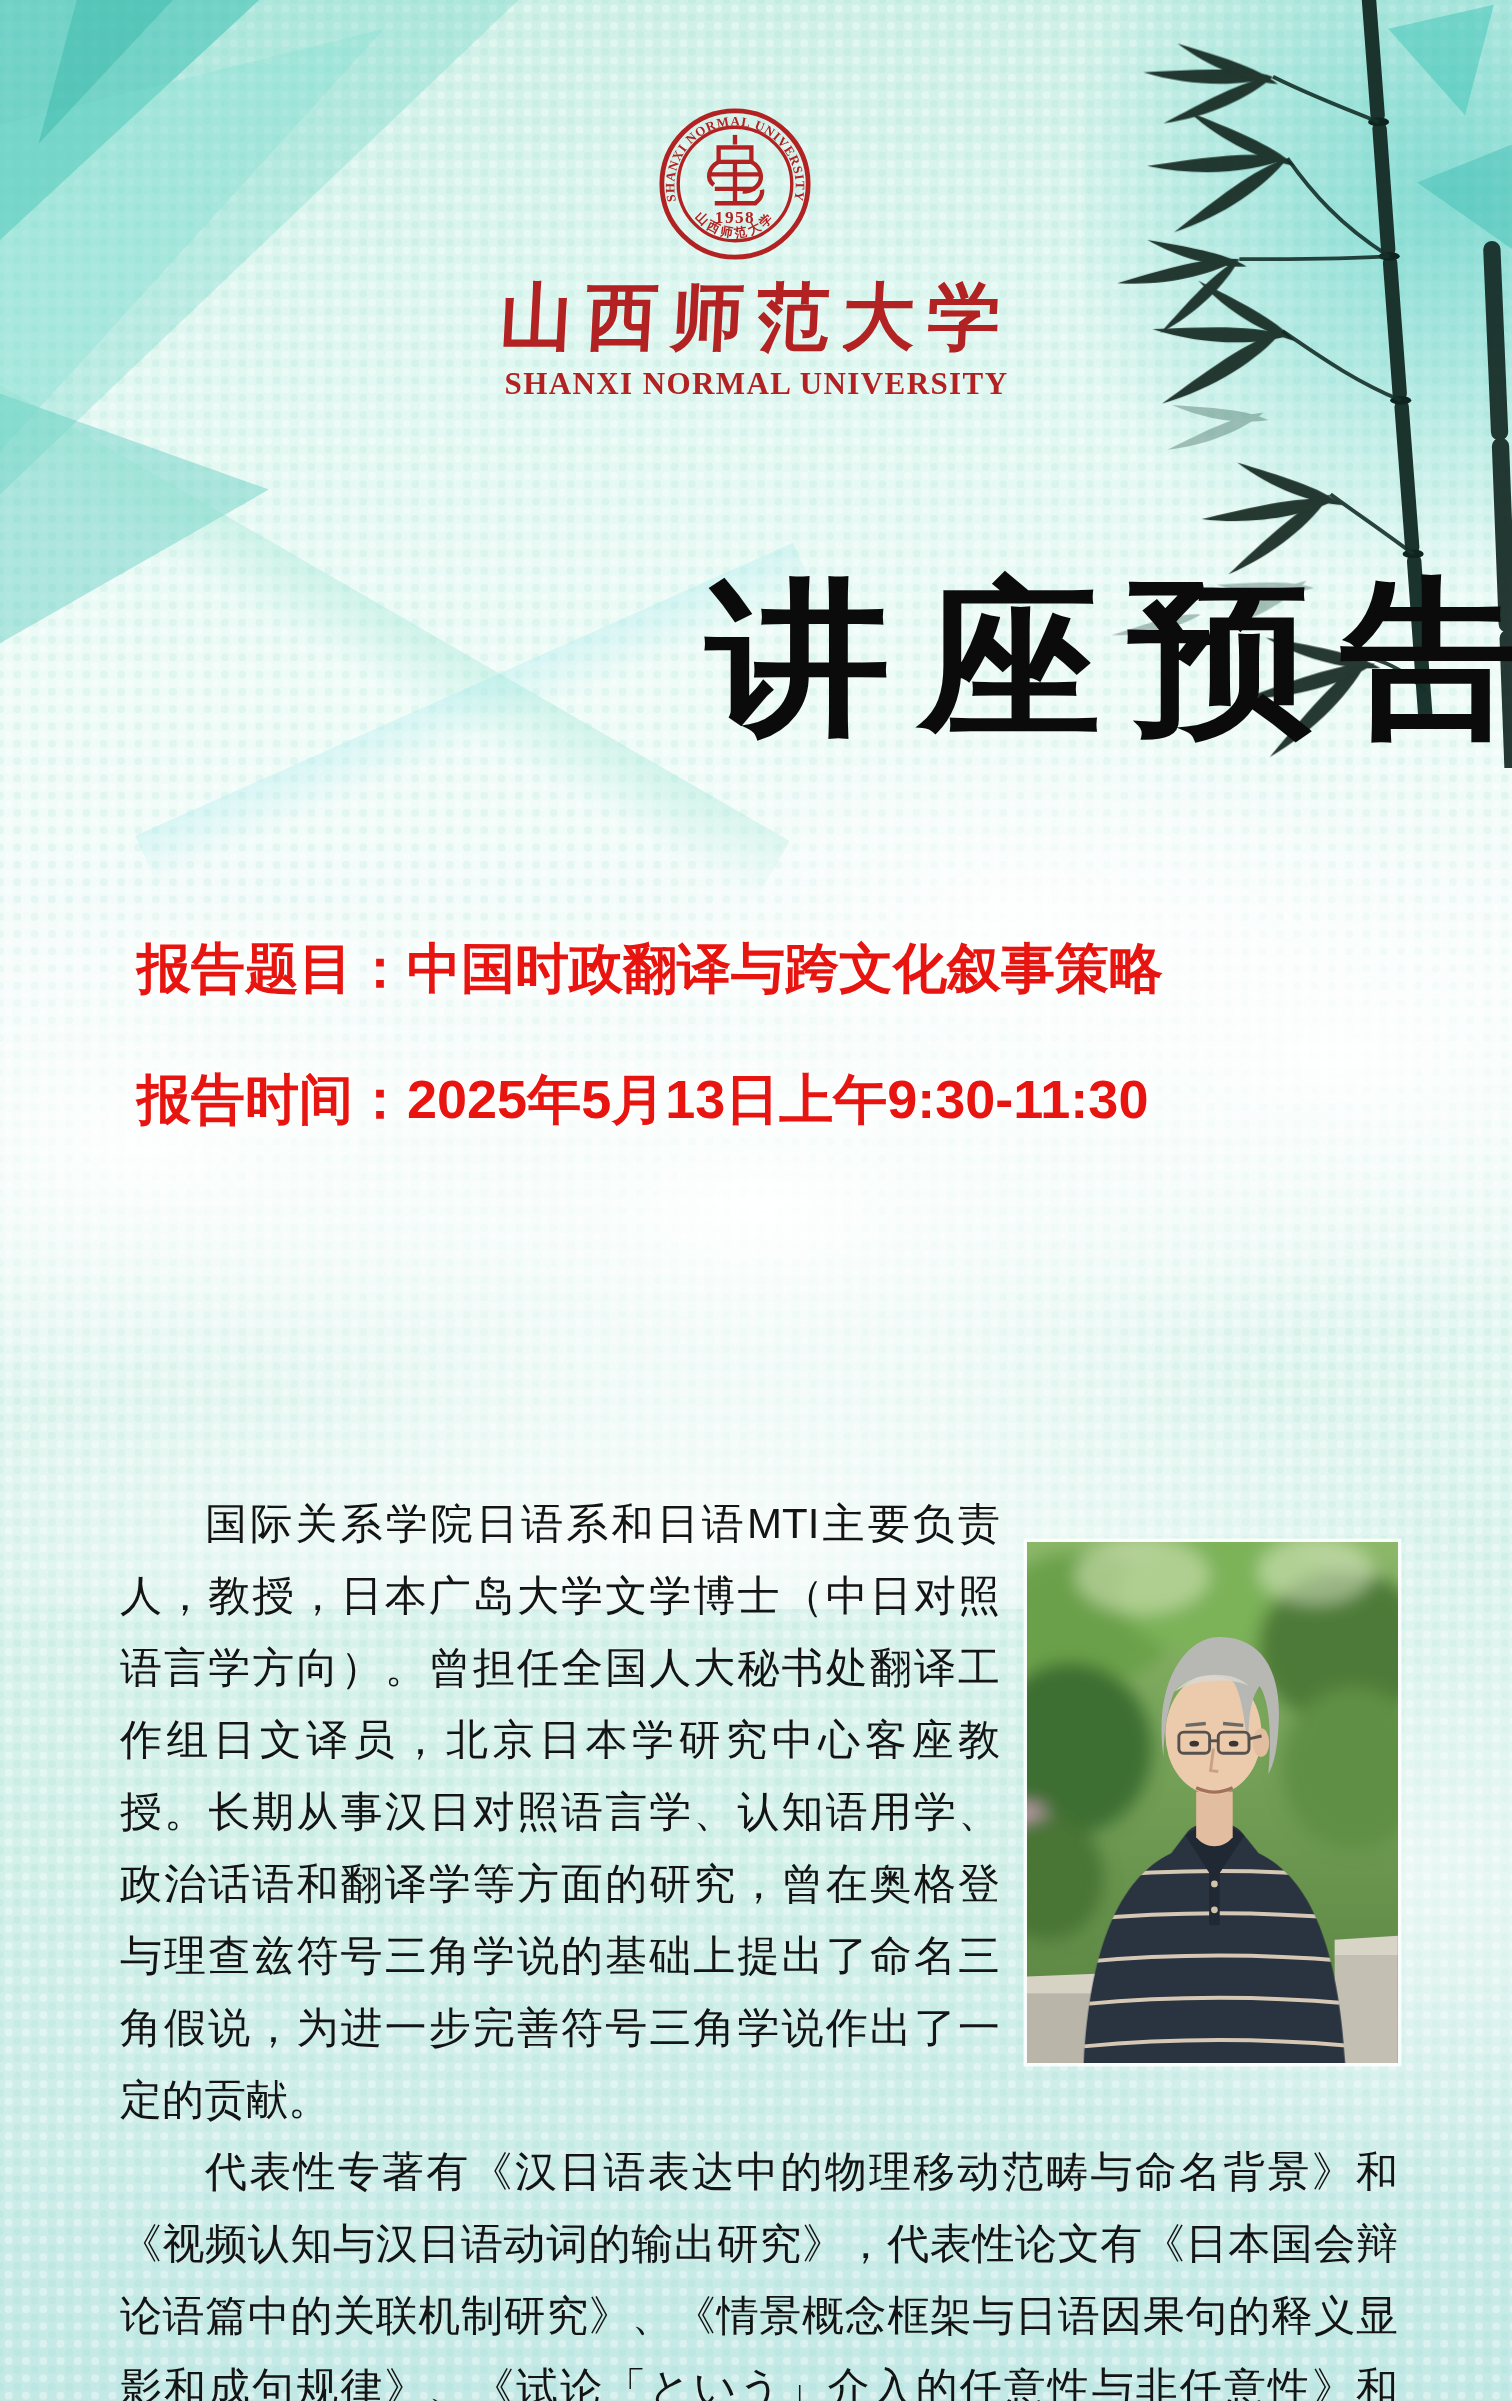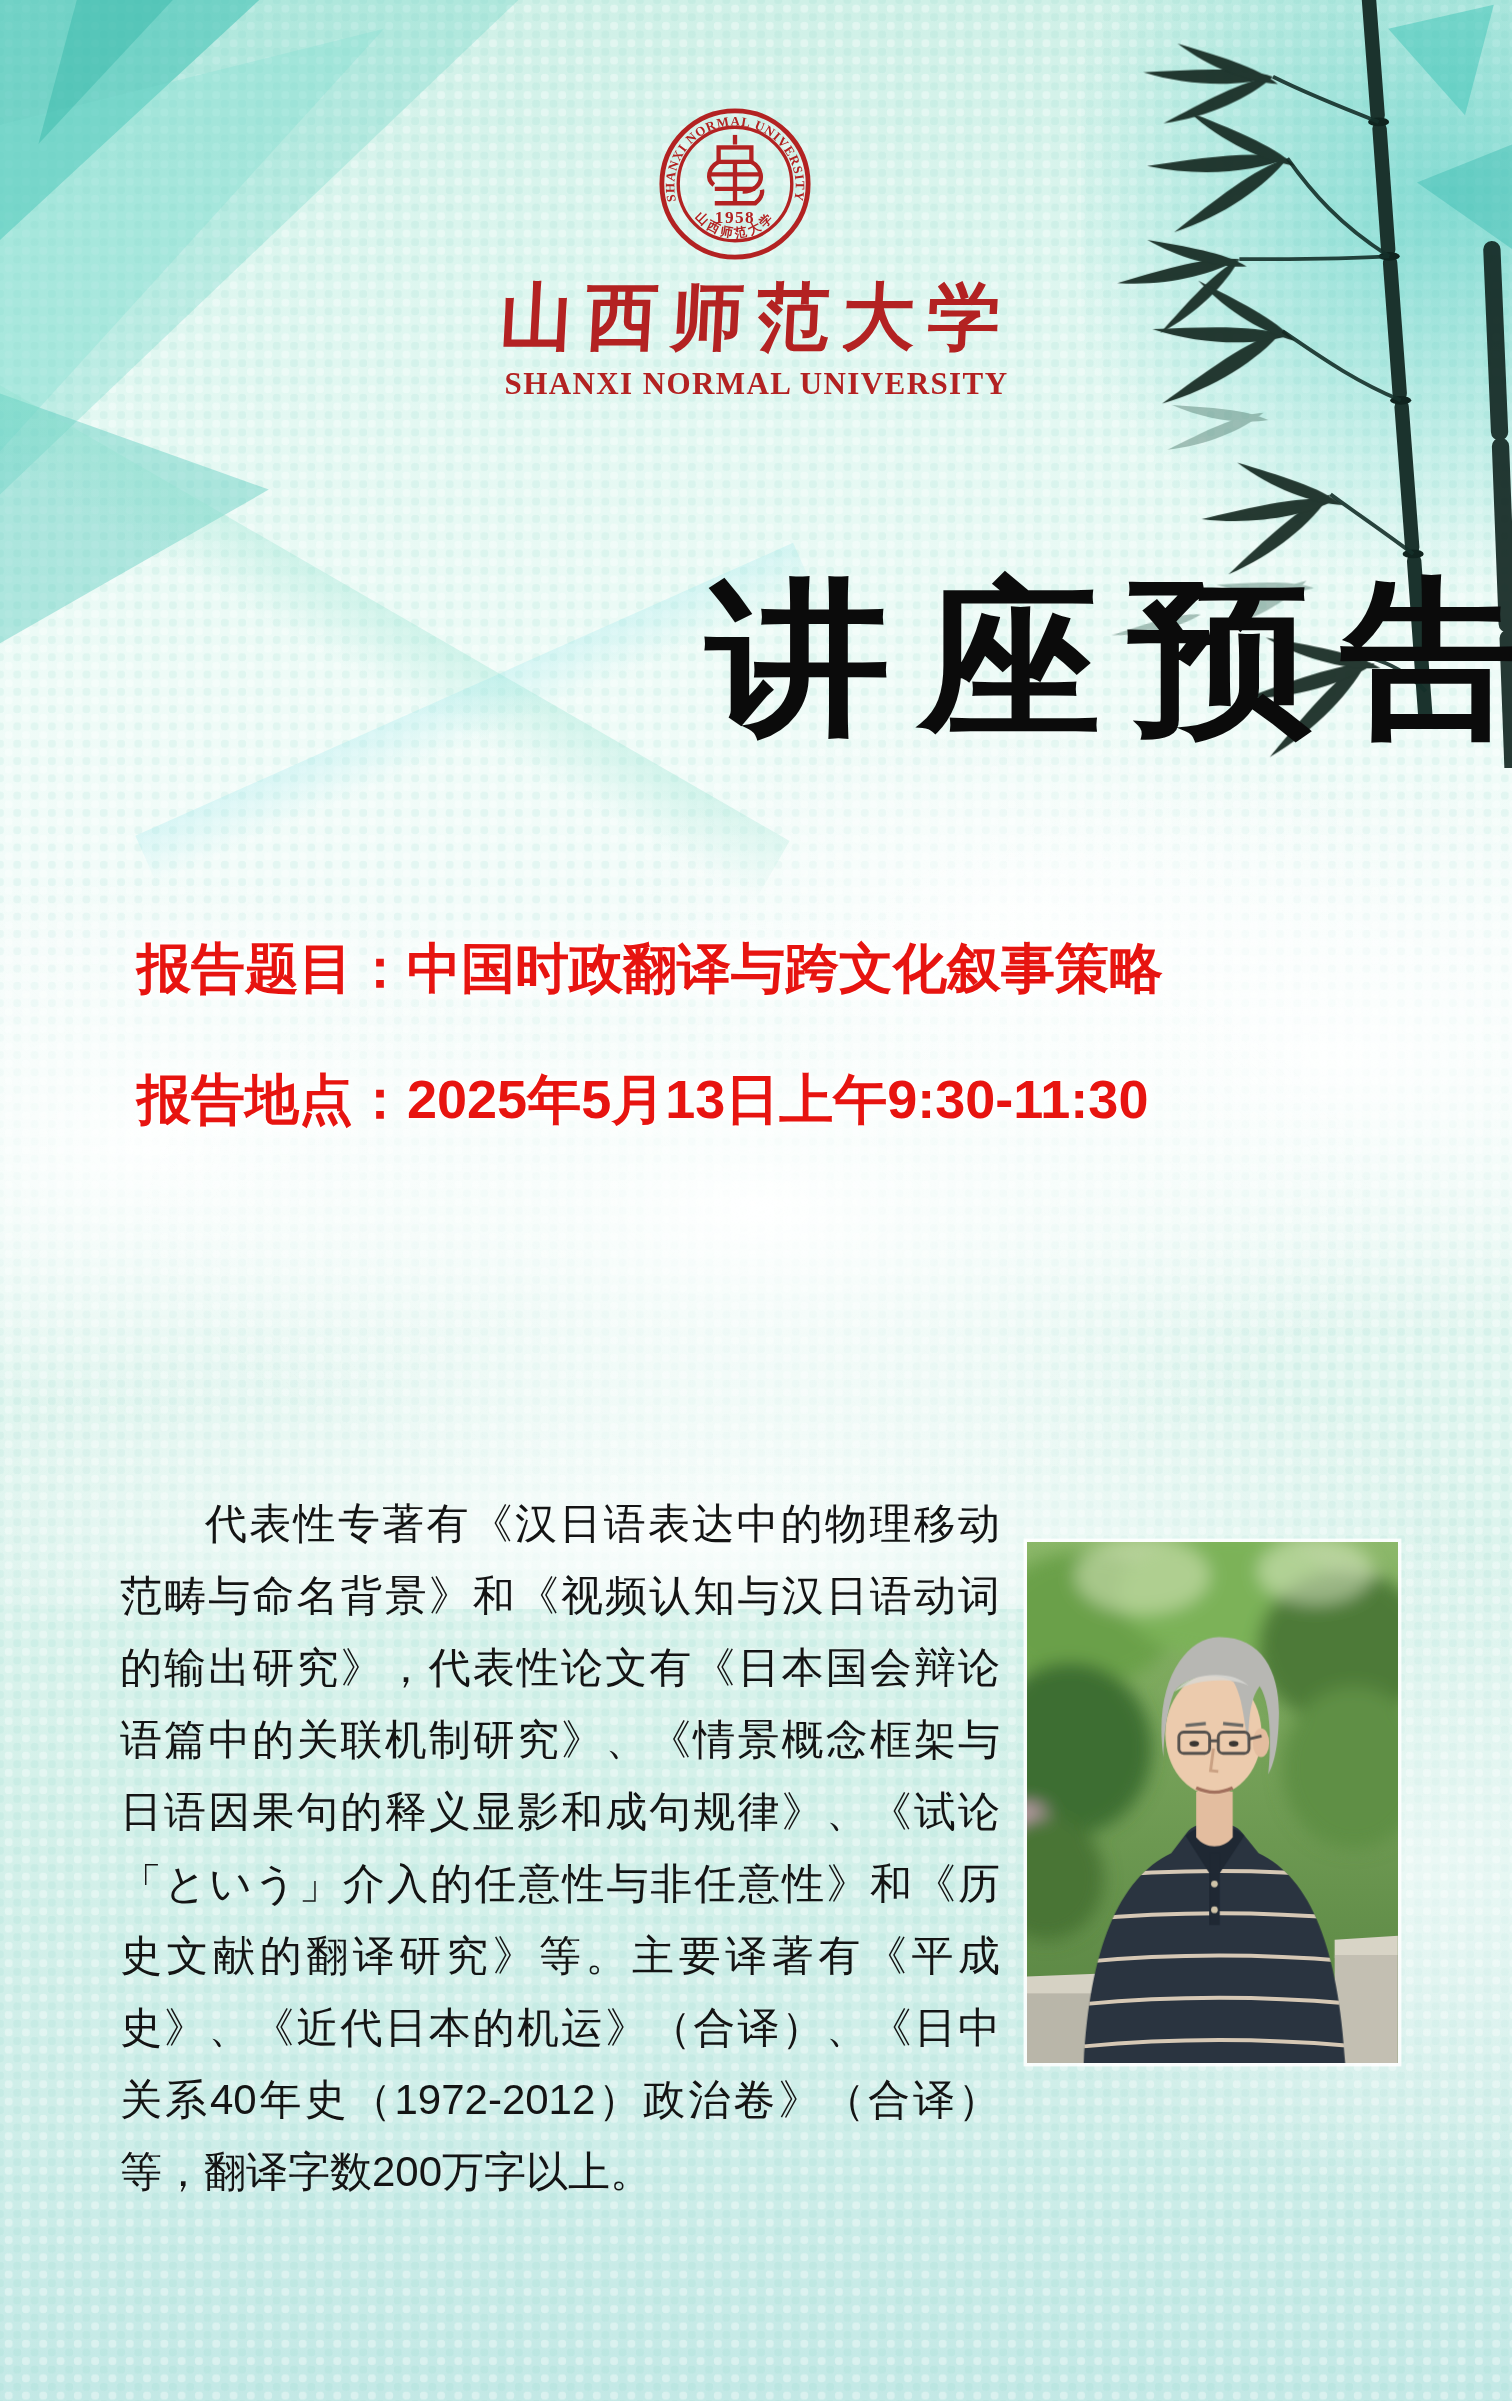--- a/index.html
+++ b/index.html
@@ -167,21 +167,21 @@
 
   <div class="logo-cn">山西师范大学</div>
   <div class="logo-en">SHANXI NORMAL UNIVERSITY</div>
 
   <div class="main-title">
     <span>讲座预告</span>
   </div>
 
   <div class="details">
     <div class="detail-row"><span>报告题目：</span><span>中国时政翻译与跨文化叙事策略</span></div>
-    <div class="detail-row"><span>报告地点：</span><span>2025年5月13日上午9:30-11:30</span></div>
+    <div class="detail-row"><span>报告时间：</span><span>2025年5月13日上午9:30-11:30</span></div>
   </div>
 
   <div class="bio">
     <div class="photo-frame">
       <svg viewBox="0 0 772 1085" preserveAspectRatio="none">
         <defs>
           <linearGradient id="bgG" x1="0" y1="0" x2="0" y2="1">
             <stop offset="0" stop-color="#8cb86a"></stop>
               <stop offset="1" stop-color="#55813f"></stop>
           </linearGradient>
@@ -237,17 +237,18 @@
           </g>
           <line x1="330" y1="382" x2="372" y2="378" stroke="#6a6a66" stroke-width="7"></line>
           <line x1="408" y1="378" x2="450" y2="382" stroke="#6a6a66" stroke-width="7"></line>
           <ellipse cx="348" cy="420" rx="10" ry="6" fill="#3a3632"></ellipse>
           <ellipse cx="430" cy="420" rx="10" ry="6" fill="#3a3632"></ellipse>
           <path d="M 388 430 L 382 476 L 398 478" stroke="#caa183" stroke-width="6" fill="none"></path>
           <path d="M 352 512 Q 390 530 428 512" stroke="#a2705d" stroke-width="7" fill="none"></path>
         </g>
       </svg>
     </div>
+    <p>国际关系学院日语系和日语MTI主要负责人，教授，日本广岛大学文学博士（中日对照语言学方向）。曾担任全国人大秘书处翻译工作组日文译员，北京日本学研究中心客座教授。长期从事汉日对照语言学、认知语用学、政治话语和翻译学等方面的研究，曾在奥格登与理查兹符号三角学说的基础上提出了命名三角假说，为进一步完善符号三角学说作出了一定的贡献。</p>
     <p>代表性专著有《汉日语表达中的物理移动范畴与命名背景》和《视频认知与汉日语动词的输出研究》，代表性论文有《日本国会辩论语篇中的关联机制研究》、《情景概念框架与日语因果句的释义显影和成句规律》、《试论「という」介入的任意性与非任意性》和《历史文献的翻译研究》等。主要译著有《平成史》、《近代日本的机运》（合译）、《日中关系40年史（1972-2012）政治卷》（合译）等，翻译字数200万字以上。</p>
   </div>
 
 </div>
 
 
 </body></html>

